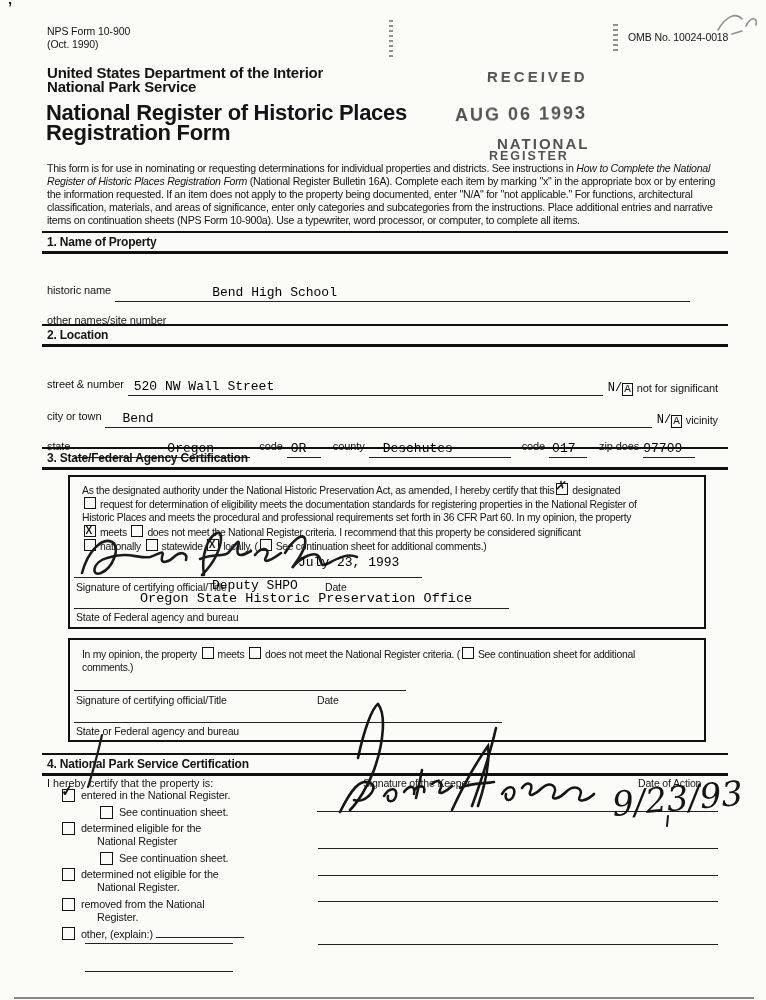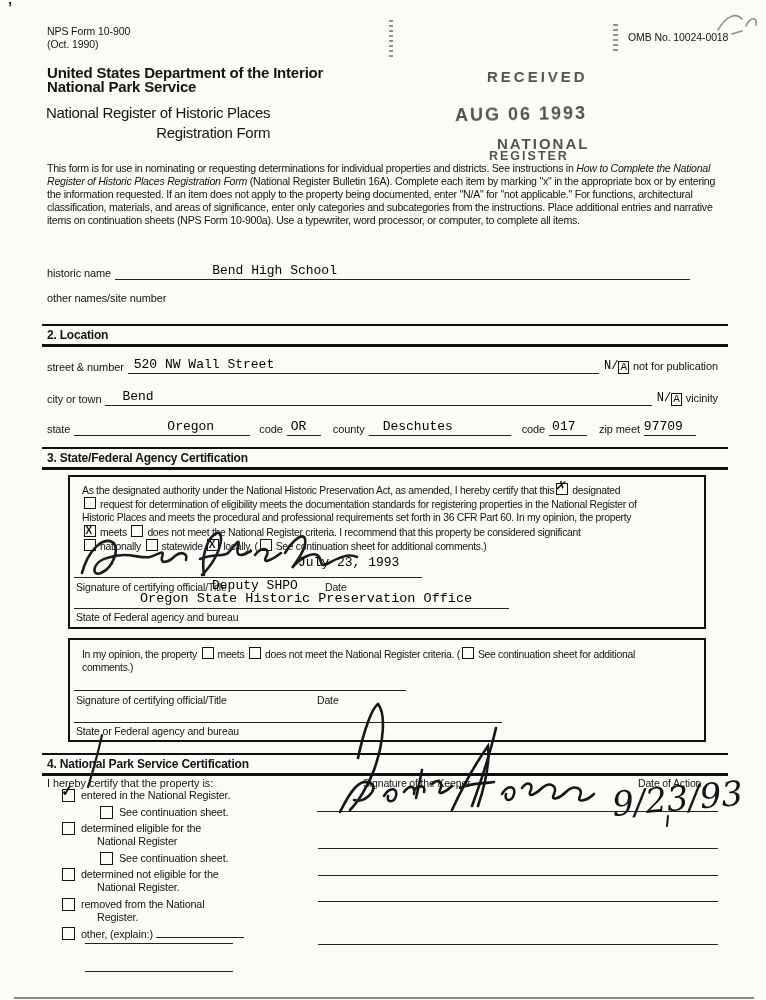--- a/index.html
+++ b/index.html
@@ -1,26 +1,26 @@
 <!DOCTYPE html>
 <html><head>
 <meta charset="utf-8">
 <style>
   html,body{margin:0;padding:0;background:#888;}
   #page{position:relative;width:766px;height:1000px;background:#fbfbf8;overflow:hidden;
         font-family:"Liberation Sans",sans-serif;color:#141414;}
   .abs{position:absolute;}
   .sm{font-size:10.5px;line-height:12.5px;letter-spacing:-0.1px;}
   .dept{font-size:15px;line-height:13.5px;font-weight:bold;letter-spacing:-0.2px;}
-  .title{font-size:15px;line-height:20px;font-weight:normal;letter-spacing:-0.3px;text-align:right;}
+  .title{font-size:22px;line-height:20px;font-weight:bold;letter-spacing:-0.3px;}
   .intro{font-size:10.6px;line-height:13px;letter-spacing:-0.25px;width:672px;text-align:left;}
   .it{font-style:italic;}
   .sec{position:absolute;left:42px;width:681px;border-top:2px solid #101010;border-bottom:3px solid #101010;
        padding:2px 0 2px 5px;font-weight:bold;font-size:12px;letter-spacing:-0.2px;background:transparent;}
-  .frow{position:absolute;display:flex;align-items:flex-end;}
+  .frow{position:absolute;display:flex;margin-top:22px;}
   .flabel{font-size:11px;letter-spacing:-0.1px;white-space:nowrap;padding-bottom:1px;}
   .fline{position:relative;border-bottom:1.5px solid #222;height:17px;flex:1;margin-left:4px;}
   .flinefix{position:relative;border-bottom:1.5px solid #222;height:17px;margin-left:4px;}
   .mono{font-family:"Liberation Mono","DejaVu Sans Mono",monospace;font-size:13px;white-space:nowrap;color:#000000;}
   .val{position:absolute;bottom:1px;}
   .nagroup{display:flex;align-items:flex-end;margin-left:5px;padding-bottom:1px;}
   .nabox{display:inline-block;border:1.3px solid #111;font-family:"Liberation Mono",monospace;
          font-size:11px;line-height:11px;padding:0 1px;margin:0 4px 0 0;position:relative;top:1px;}
   .certbox{position:absolute;border:2px solid #111;background:transparent;}
   .cline{white-space:nowrap;font-size:10.4px;line-height:13.6px;letter-spacing:-0.3px;}
@@ -76,20 +76,21 @@
 
   <div class="stamp" style="left:487px;top:68px;font-size:15px;letter-spacing:3px;transform:skewX(-2deg);">RECEIVED</div>
   <div class="stamp" style="left:455px;top:104px;font-size:18px;letter-spacing:2px;transform:rotate(-1deg);">AUG 06 1993</div>
   <div class="stamp" style="left:497px;top:135px;font-size:15px;letter-spacing:2px;">NATIONAL</div>
   <div class="stamp" style="left:489px;top:149px;font-size:12.5px;letter-spacing:2px;">REGISTER</div>
 
   <div class="abs intro" style="left:47px;top:162px;">
     <span>This form is for use in nominating or requesting determinations for individual properties and districts. See instructions in </span><span class="it">How to Complete the National Register of Historic Places Registration Form</span><span> (National Register Bulletin 16A). Complete each item by marking "x" in the appropriate box or by entering the information requested. If an item does not apply to the property being documented, enter "N/A" for "not applicable." For functions, architectural classification, materials, and areas of significance, enter only categories and subcategories from the instructions. Place additional entries and narrative items on continuation sheets (NPS Form 10-900a). Use a typewriter, word processor, or computer, to complete all items.</span>
   </div>
 
+  <div class="sec" style="top:231px;">1.  Name of Property</div>
 
   <div class="frow" style="left:47px;top:262px;width:643px;">
     <span class="flabel">historic name</span>
     <span class="fline">
       <span class="val mono" style="left:97px;">Bend High School</span>
     </span>
   </div>
 
   <div class="frow" style="left:47px;top:292px;width:643px;">
     <span class="flabel">other names/site number</span>
@@ -98,21 +99,21 @@
   <div class="sec" style="top:324px;">2.  Location</div>
 
   <div class="frow" style="left:47px;top:356px;width:671px;">
     <span class="flabel">street &amp; number</span>
     <span class="fline">
       <span class="val mono" style="left:6px;">520 NW Wall Street</span>
     </span>
     <span class="nagroup">
       <span class="mono" style="font-size:12px;">N/</span>
         <span class="nabox">A</span>
-        <span class="flabel">not for publication</span>
+        <span class="flabel">not for significant</span>
     </span>
   </div>
 
   <div class="frow" style="left:47px;top:388px;width:671px;">
     <span class="flabel">city or town</span>
     <span class="fline">
       <span class="val mono" style="left:17px;">Bend</span>
     </span>
     <span class="nagroup">
       <span class="mono" style="font-size:12px;">N/</span>
@@ -131,21 +132,21 @@
       <span class="val mono" style="left:4px;">OR</span>
     </span>
     <span class="flabel" style="margin-left:12px;">county</span>
     <span class="flinefix" style="width:142px;">
       <span class="val mono" style="left:14px;">Deschutes</span>
     </span>
     <span class="flabel" style="margin-left:11px;">code</span>
     <span class="flinefix" style="width:38px;">
       <span class="val mono" style="left:3px;">017</span>
     </span>
-    <span class="flabel" style="margin-left:12px;">zip meet</span>
+    <span class="flabel" style="margin-left:12px;">zip does</span>
     <span class="flinefix" style="width:52px;">
       <span class="val mono" style="left:0px;">97709</span>
     </span>
   </div>
 
   <div class="sec" style="top:447px;">3.  State/Federal Agency Certification</div>
 
   <div class="certbox" style="left:68px;top:475px;width:634px;height:150px;">
     <div class="abs" style="left:12px;top:6px;right:8px;">
       <div class="cline"><span>As the designated authority under the National Historic Preservation Act, as amended, I hereby certify that this</span><span class="cb t-hx checked"></span><span>designated</span></div>

